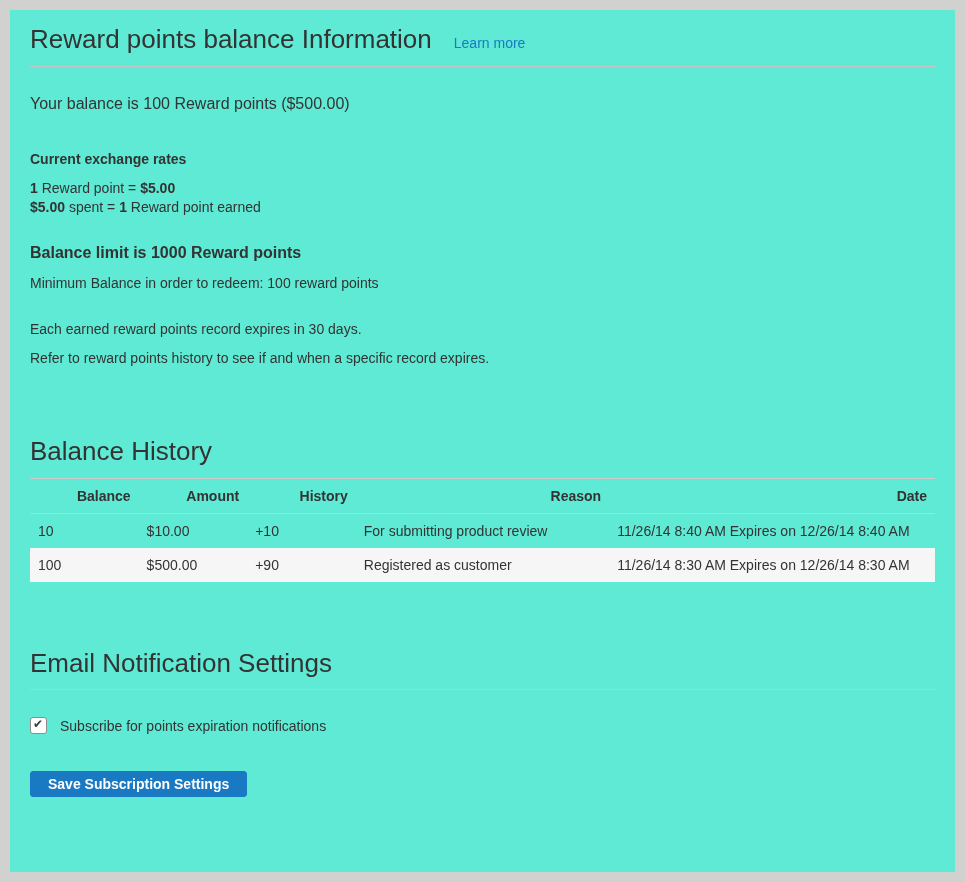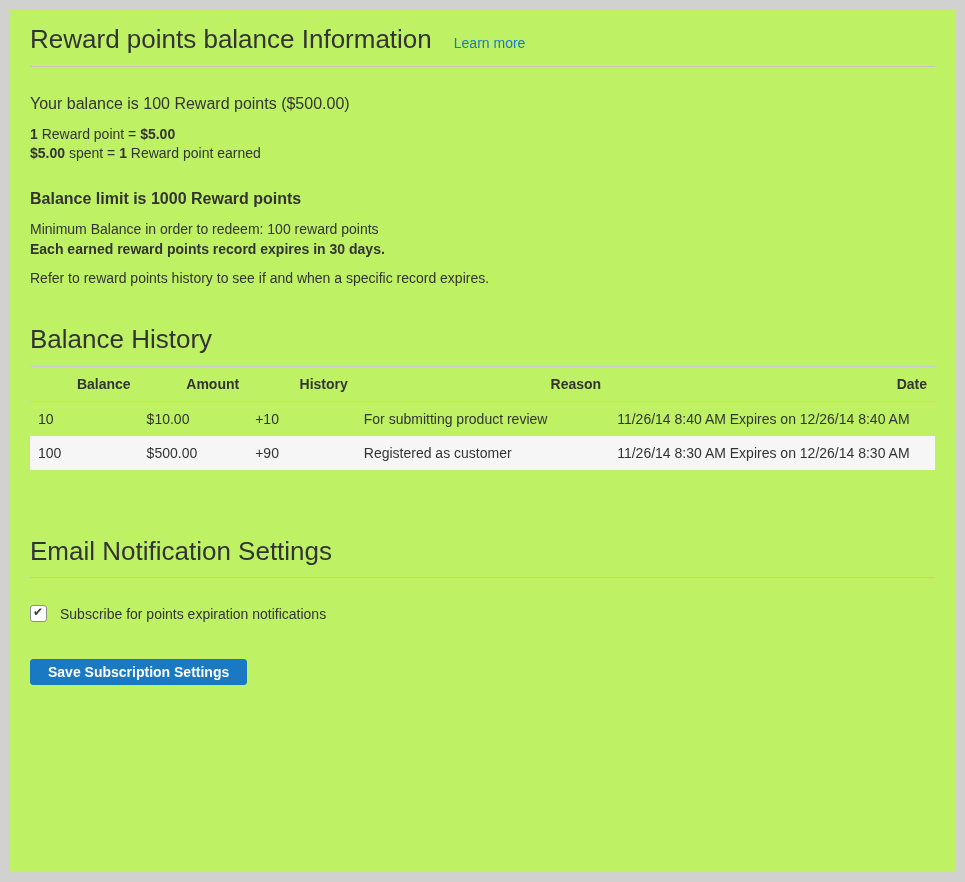--- a/index.html
+++ b/index.html
@@ -10,21 +10,21 @@
     color: #333333;
   }
   .viewport {
     width: 965px;
     height: 882px;
     padding: 10px;
   }
   .card {
     width: 945px;
     height: 862px;
-    background: #bef264;
+    background: #5eead4;
     padding: 14px 20px 24px 20px;
     overflow: hidden;
   }
   
   .page-title-wrapper {
     border-bottom: 1px solid #c6c6c6;
     padding-bottom: 11px;
     display: flex;
     align-items: baseline;
   }
@@ -46,30 +46,30 @@
     margin-top: 26px;
     font-size: 16px;
     line-height: 22px;
     color: #333333;
   }
   .exchange-heading { margin-top: 34px; font-size: 14px; font-weight: bold; line-height: 20px; }
   .rates { margin-top: 10px; font-size: 14px; line-height: 19px; }
   .rates .b { font-weight: bold; }
   .limit-heading { margin-top: 26px; font-size: 16px; font-weight: bold; line-height: 20px; }
   .min-balance { margin-top: 10px; font-size: 14px; line-height: 20px; }
-  .expire-heading { font-size: 14px; font-weight: bold; line-height: 20px; }
+  .expire-heading { margin-top: 26px; font-size: 14px; font-weight: normal; line-height: 20px; }
   .expire-note { margin-top: 9px; font-size: 14px; line-height: 20px; }
   
   h2.section-title {
     font-size: 26px;
     font-weight: 300;
     color: #333333;
     line-height: 31px;
   }
-  h2.history-title { margin-top: 36px; }
+  h2.history-title { margin-top: 68px; }
   h2.email-title {
     margin-top: 66px;
     border-bottom: 1px solid #c6c6c6;
     padding-bottom: 10px;
   }
   
   table.history-table {
     margin-top: 11px;
     width: 905px;
     border-collapse: collapse;
@@ -152,20 +152,21 @@
 
     
     <div class="page-title-wrapper">
       <h1 class="page-title">Reward points balance Information</h1>
       <a class="learn-more" href="#">Learn more</a>
     </div>
 
     
     <p class="balance-line">Your balance is 100 Reward points ($500.00)</p>
 
+    <p class="exchange-heading">Current exchange rates</p>
 
     <p class="rates">
       <span><span class="b">1</span><span> Reward point = </span><span class="b">$5.00</span></span>
       <br>
       <span><span class="b">$5.00</span><span> spent = </span><span class="b">1</span><span> Reward point earned</span></span>
     </p>
 
     <p class="limit-heading">Balance limit is 1000 Reward points</p>
     <p class="min-balance">Minimum Balance in order to redeem: 100 reward points</p>
 

